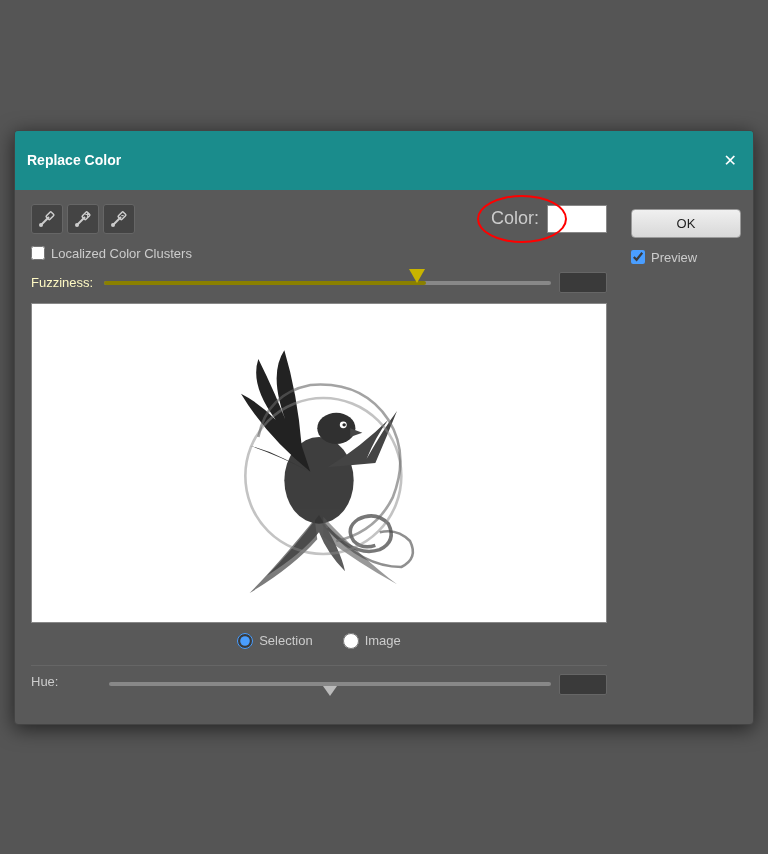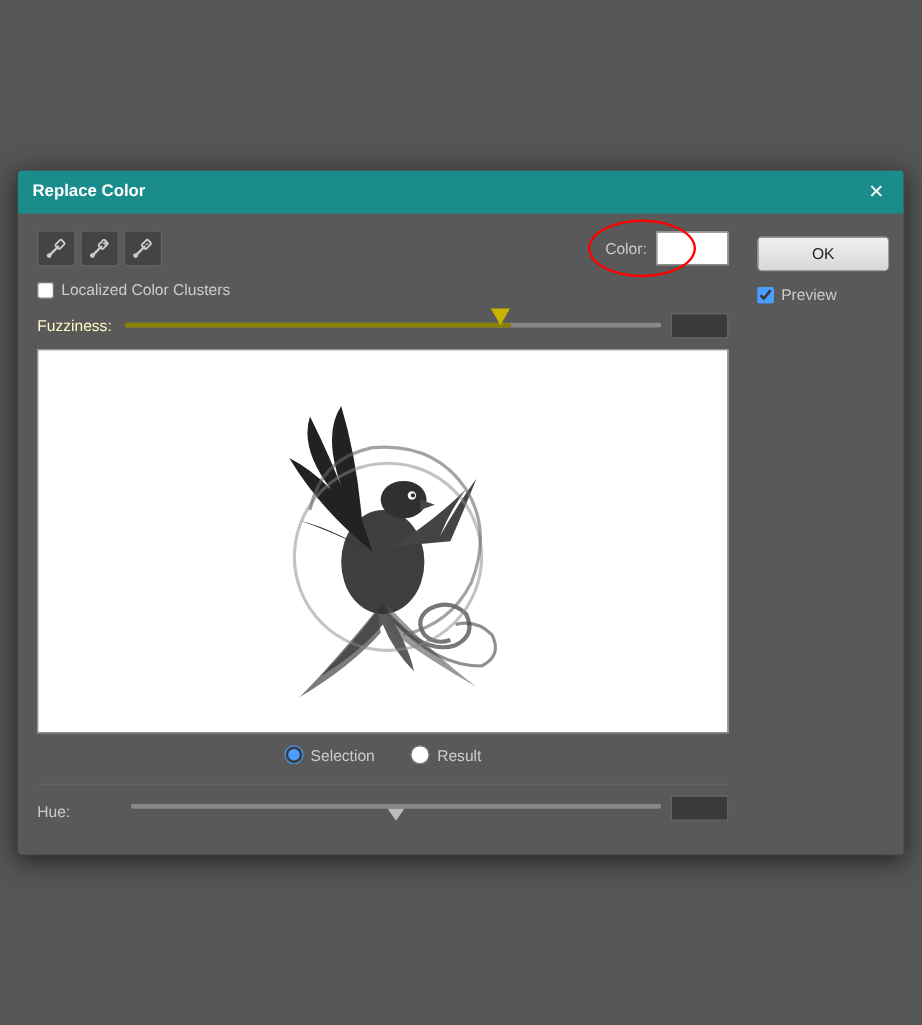--- a/index.html
+++ b/index.html
@@ -15,23 +15,23 @@
     .dialog {
       background: #595959;
       border: 1px solid #444;
       border-radius: 4px;
       width: 740px;
       box-shadow: 0 4px 20px rgba(0,0,0,0.6);
       overflow: hidden;
     }
     .title-bar {
       background: #1a8c8c;
-      padding: 8px 12px;
-      display: flex;
-      align-items: flex-start;
+      padding: 20px 12px;
+      display: flex;
+      align-items: center;
       justify-content: space-between;
       color: white;
     }
     .title-bar-title {
       font-size: 14px;
       font-weight: bold;
     }
     .title-bar-close {
       background: none;
       border: none;
@@ -74,33 +74,33 @@
       height: 30px;
       cursor: pointer;
       display: flex;
       align-items: center;
       justify-content: center;
       color: #ddd;
       font-size: 14px;
     }
     .color-label {
       color: #ccc;
-      font-size: 13px;
+      font-size: 18px;
     }
     .color-swatch {
       width: 60px;
       height: 28px;
       background: white;
       border: 1px solid #888;
       cursor: pointer;
     }
     
     .checkbox-row {
       display: flex;
-      align-items: flex-end;
+      align-items: flex-start;
       gap: 6px;
       margin-bottom: 10px;
       color: #ccc;
     }
     .checkbox-row input[type="checkbox"] {
       width: 14px;
       height: 14px;
       cursor: pointer;
     }
     
@@ -164,21 +164,21 @@
       height: 16px;
       cursor: pointer;
     }
     
     .sliders-section {
       padding-top: 8px;
       border-top: 1px solid #666;
     }
     .slider-row {
       display: flex;
-      align-items: flex-end;
+      align-items: flex-start;
       gap: 8px;
       margin-bottom: 14px;
     }
     .slider-label {
       color: #ccc;
       min-width: 70px;
       font-size: 13px;
     }
     .slider-value-input {
       width: 48px;
@@ -204,21 +204,21 @@
       border-radius: 4px;
       padding: 6px 10px;
       font-size: 13px;
       cursor: pointer;
       text-align: center;
       color: #222;
       width: 100%;
     }
     .preview-check-row {
       display: flex;
-      align-items: flex-end;
+      align-items: flex-start;
       gap: 6px;
       color: #ccc;
       font-size: 13px;
     }
     .preview-check-row input[type="checkbox"] {
       accent-color: #4a9eff;
       width: 14px;
       height: 14px;
       cursor: pointer;
     }
@@ -404,21 +404,21 @@
         </svg>
       </div>
 
       <div class="radio-row">
         <label class="radio-option">
           <input type="radio" name="view-mode" value="selection" checked="" style="">
           <span>Selection</span>
         </label>
         <label class="radio-option">
           <input type="radio" name="view-mode" value="image" style="">
-          <span>Result</span>
+          <span>Image</span>
         </label>
       </div>
 
       <div class="sliders-section">
 
         <div class="slider-row">
           <span class="slider-label">Hue:</span>
           <div class="hsl-slider-row-inner">
             <div class="hsl-track-line"></div>
             <div class="hsl-thumb-tri"></div>

